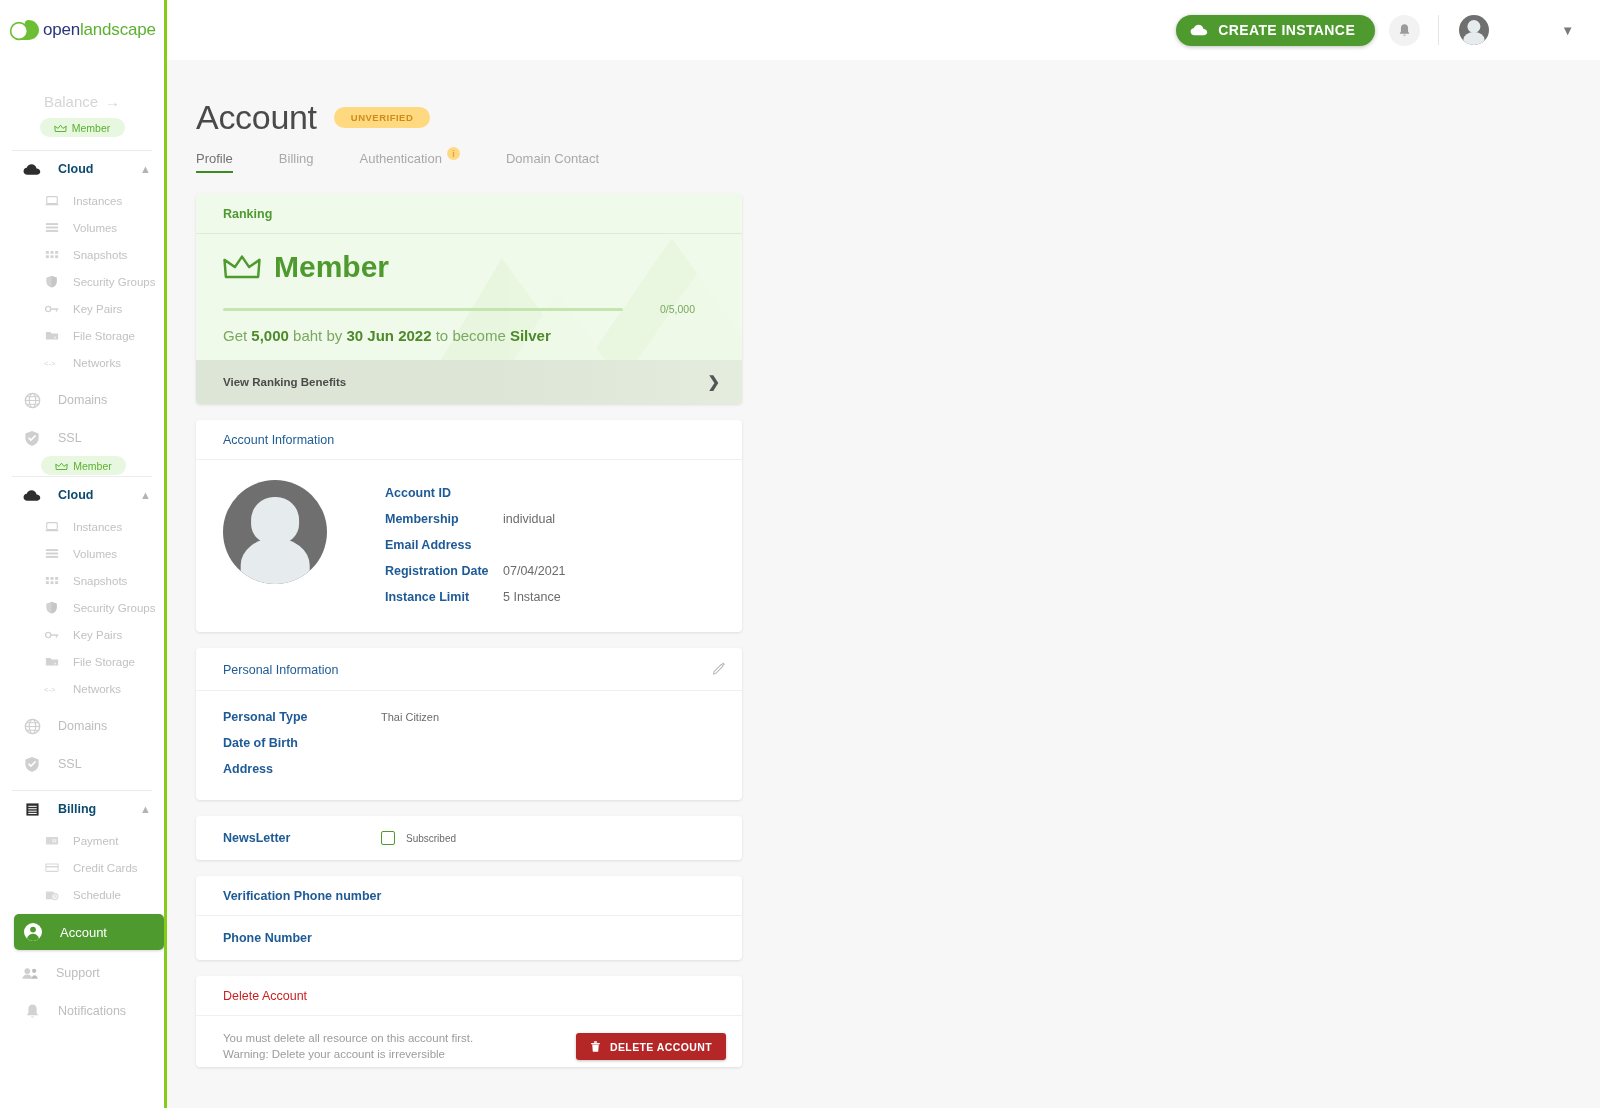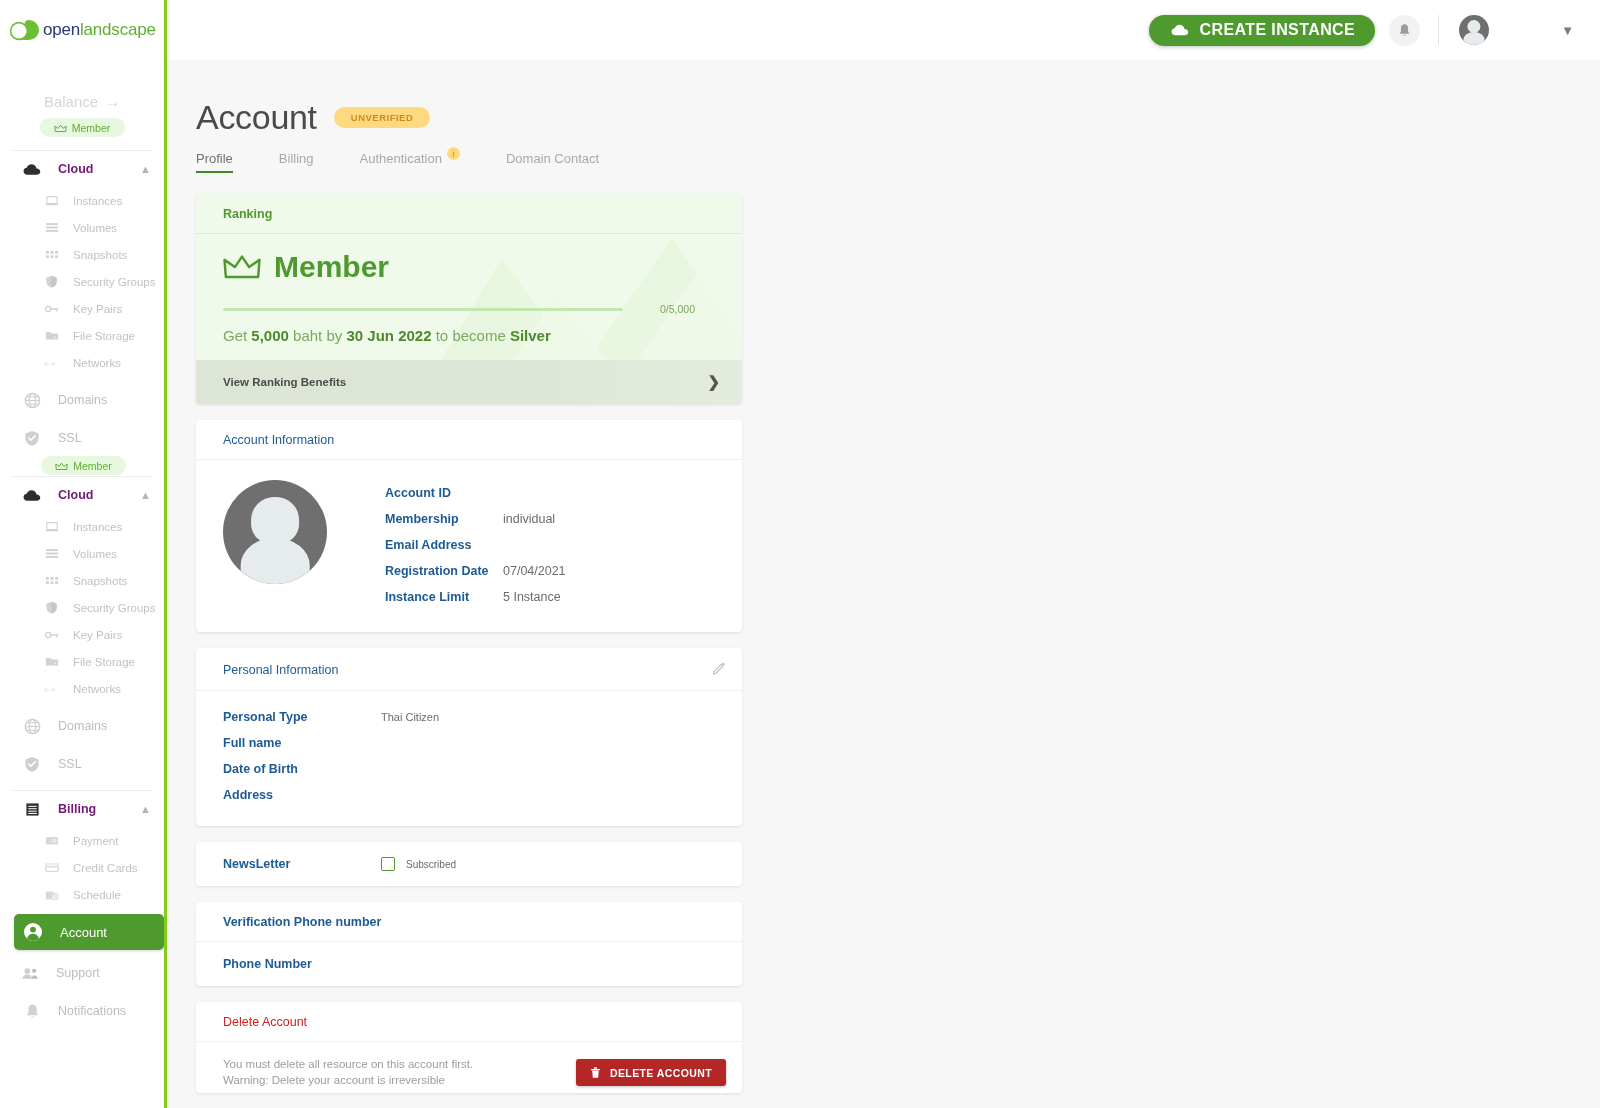--- a/index.html
+++ b/index.html
@@ -52,21 +52,21 @@
   .crown { width: 13px; height: 9px; display: block; }
 
   .divider { height: 1px; background: #ececec; margin: 13px 12px 0; }
 
   .nav-group-hd {
     height: 36px; display: flex; align-items: center;
     padding: 0 13px 0 22px; gap: 16px; cursor: pointer;
     position: relative;
   }
   .nav-group-hd .ico { width: 20px; display:flex; align-items:center; justify-content:center; flex:none; }
-  .nav-group-hd .lbl { font-size: 12.5px; font-weight: 700; color: #701a75; }
+  .nav-group-hd .lbl { font-size: 12.5px; font-weight: 700; color: #0c4a6e; }
   .nav-group-hd .chev { margin-left: auto; color: #b4b4b4; font-size: 11px; }
 
   .nav-item {
     height: 27px; display: flex; align-items: center;
     padding-left: 44px; gap: 14px; cursor: pointer;
   }
   .nav-item .ico { width: 15px; display:flex; align-items:center; justify-content:center; flex:none; }
   .nav-item .lbl { font-size: 11.5px; color: #c2c2c2; }
 
   .nav-top {
@@ -88,22 +88,22 @@
   .topbar {
     position: absolute; left: 167px; top: 0;
     width: 1433px; height: 60px; background: #ffffff;
     display: flex; align-items: center; justify-content: flex-end;
     padding-right: 22px; gap: 0;
   }
   .create-btn {
     height: 31px; background: #4e9a2f; color: #fff;
     border: none; border-radius: 16px;
     display: flex; align-items: center; gap: 9px;
-    padding: 0 20px 0 22px; cursor: pointer;
-    font-size: 16px; font-weight: 700; letter-spacing: .4px;
+    padding: 0 20px 0 14px; cursor: pointer;
+    font-size: 14px; font-weight: 700; letter-spacing: .4px;
     box-shadow: 0 1px 4px rgba(0,0,0,.25);
   }
   .bell-btn {
     width: 31px; height: 31px; border-radius: 50%;
     background: #f2f2f2; border: none; margin-left: 14px;
     display: flex; align-items: center; justify-content: center; cursor: pointer;
   }
   .vsep { width: 1px; height: 30px; background: #e4e4e4; margin: 0 20px 0 18px; }
   .avatar-sm {
     width: 30px; height: 30px; border-radius: 50%;
@@ -705,24 +705,20 @@
                 <path d="M11.3 3.2 L12.8 1.7 L14.8 3.7 L13.3 5.2 Z" fill="#b9b9b9"></path>
               </svg>
           </span>
         </div>
         <div class="plain-body">
           <div class="kv2">
             <span class="k">Personal Type</span>
             <span class="v">Thai Citizen</span>
           </div>
           <div class="kv2">
-            <span class="k">Full name</span>
-            <span class="v"></span>
-          </div>
-          <div class="kv2">
             <span class="k">Date of Birth</span>
             <span class="v"></span>
           </div>
           <div class="kv2">
             <span class="k">Address</span>
             <span class="v"></span>
           </div>
         </div>
       </section>
 

